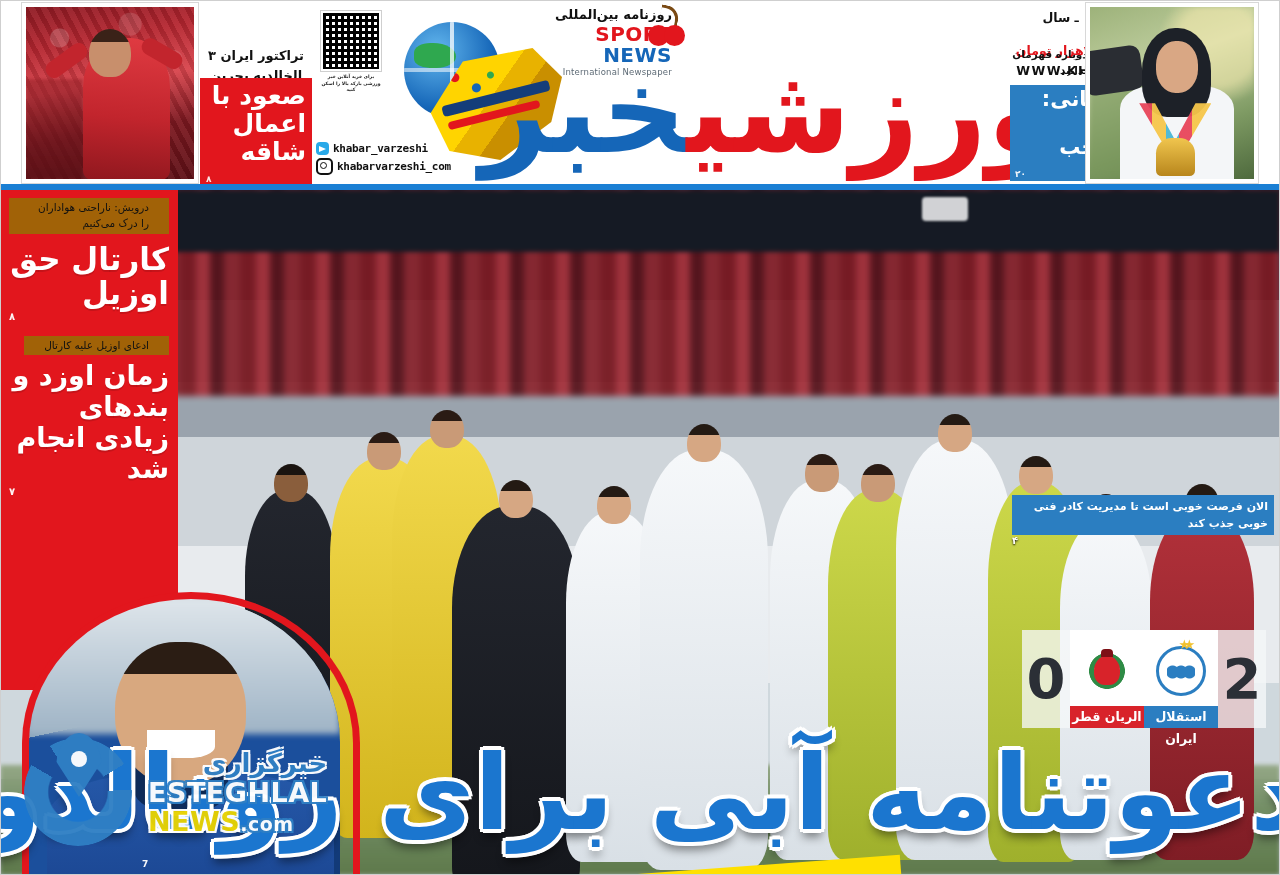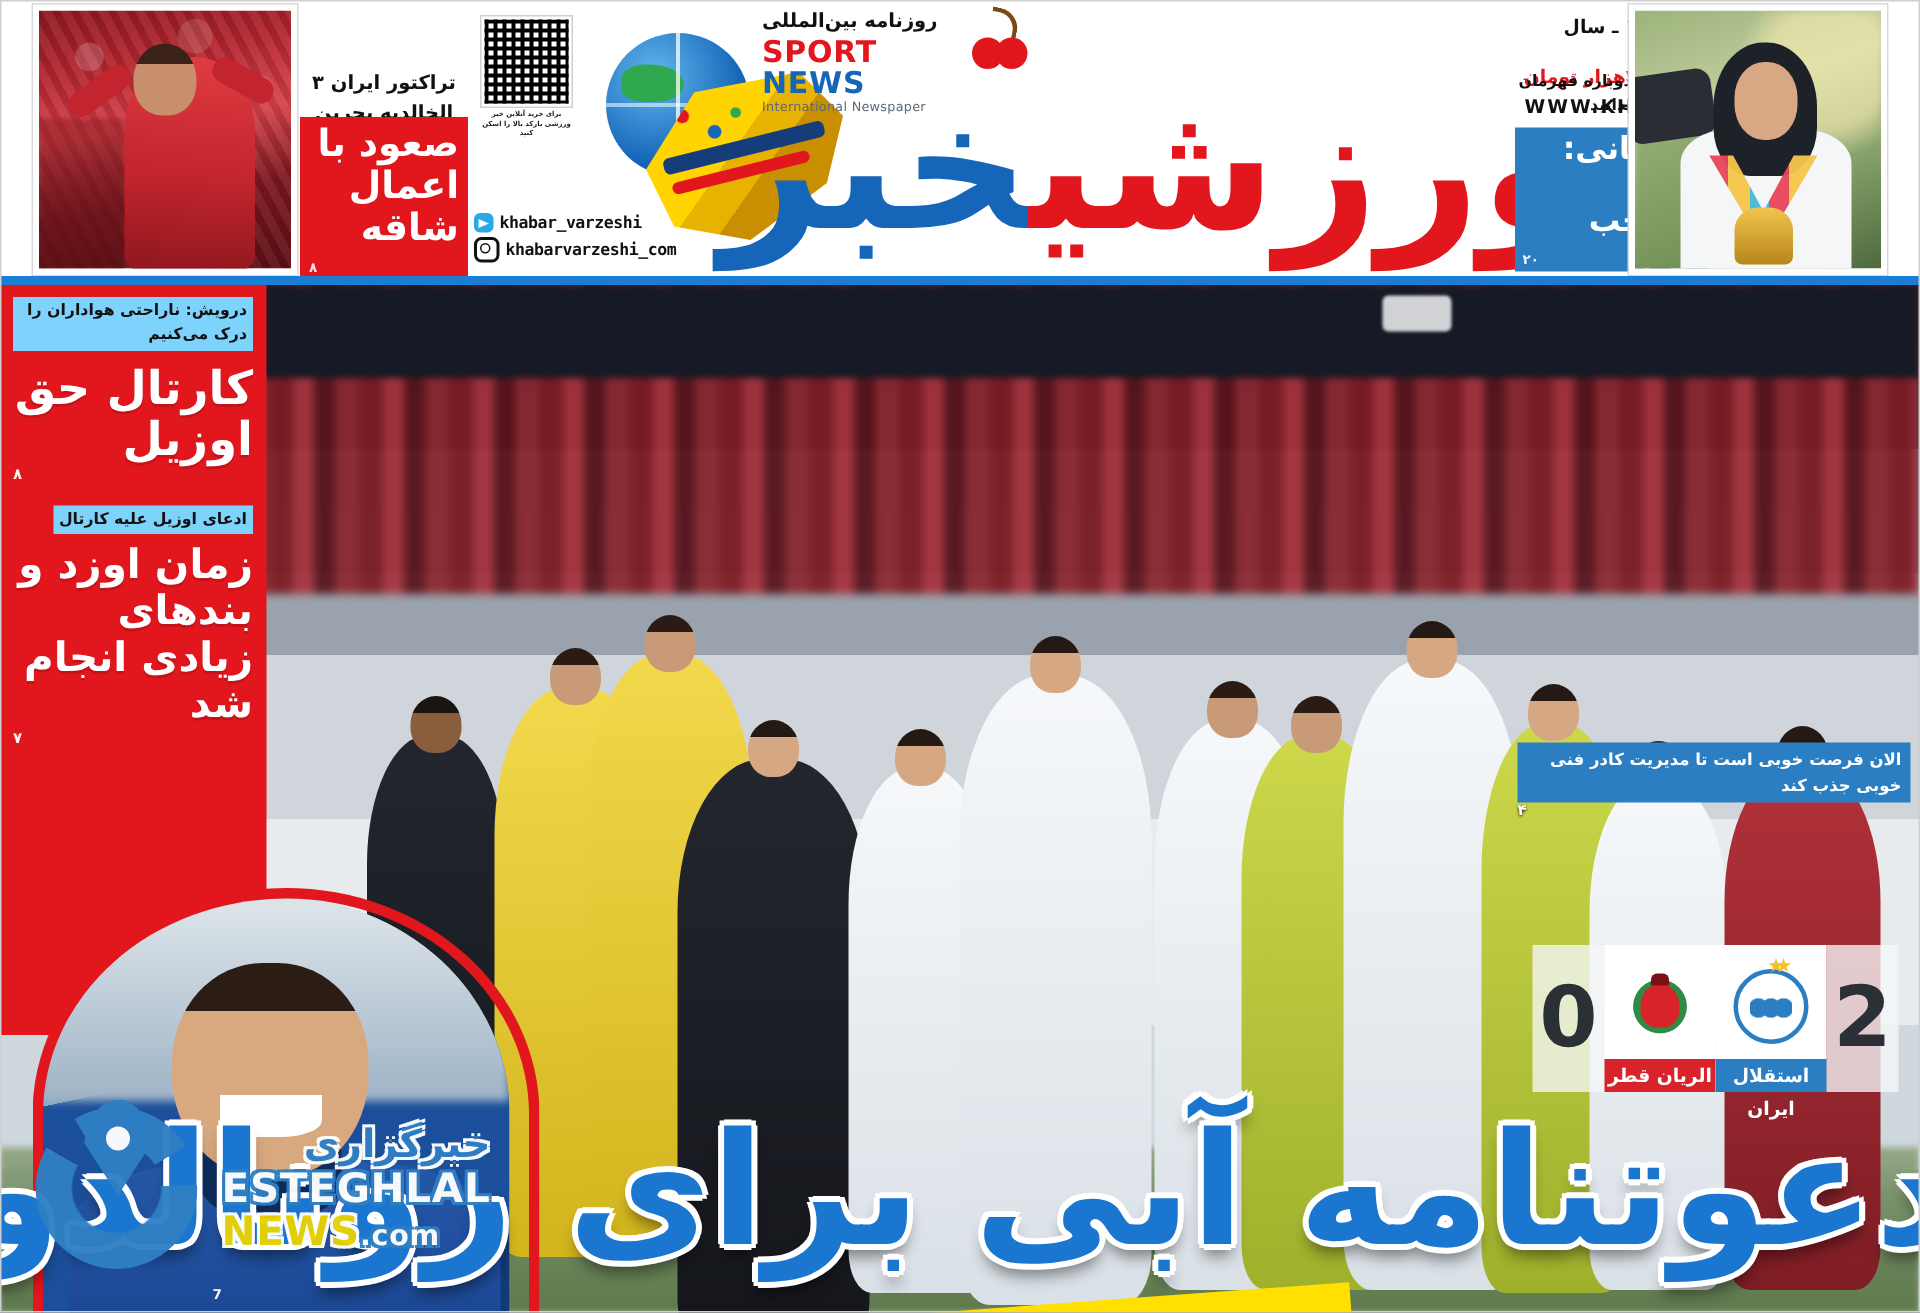--- a/index.html
+++ b/index.html
@@ -77,21 +77,21 @@
      background:linear-gradient(125deg,#ffd400 0 46%,#e8b200 46% 60%,#c98f00 60% 100%);
      clip-path:polygon(2% 58%,26% 12%,78% 0%,100% 26%,92% 66%,54% 100%,16% 92%);}
   .swoosh .stripe{position:absolute;left:10%;top:40%;width:82%;height:10%;background:#143d7a;transform:rotate(-14deg);border-radius:4px;}
   .swoosh .stripe2{position:absolute;left:14%;top:56%;width:70%;height:7%;background:#e2161d;transform:rotate(-14deg);border-radius:4px;}
   .swoosh .dots{position:absolute;left:12%;top:18%;width:40%;height:28%;
      background:radial-gradient(circle at 20% 30%,#e2161d 0 4px,transparent 5px),
                 radial-gradient(circle at 60% 62%,#1566b8 0 4px,transparent 5px),
                 radial-gradient(circle at 86% 22%,#2fa84f 0 3px,transparent 4px);}
 
   
-  .sportnews{position:absolute;left:508px;top:8px;width:130px;text-align:left;}
+  .sportnews{position:absolute;left:542px;top:8px;width:130px;text-align:right;}
   .sn-fa{font-size:13px;font-weight:900;color:#111;line-height:1.1;}
   .sn-en{font-size:20px;font-weight:900;letter-spacing:.5px;line-height:1.05;margin-top:2px;}
   .sn-en .s{color:#e2161d;} .sn-en .n{color:#1566b8;}
   .sn-sub{font-size:8.5px;color:#5d6a75;letter-spacing:.2px;margin-top:1px;}
 
   
   .logotype{position:absolute;left:540px;top:48px;width:520px;height:126px;
      display:flex;align-items:center;justify-content:flex-start;direction:rtl;}
   .logotype .lt{font-size:118px;font-weight:900;line-height:.92;letter-spacing:-6px;
      font-family:"DejaVu Sans","Liberation Sans",sans-serif;white-space:nowrap;}
@@ -156,22 +156,22 @@
   .p-yellow{background:linear-gradient(180deg,#f2d94c,#d2b41c);}
   .p-dark{background:linear-gradient(180deg,#23262e,#14161b);}
   .p-red{background:linear-gradient(180deg,#b2313a,#7f1d25);}
   .skin-a .hd{background:linear-gradient(180deg,#2a1b14 0 30%,#c99a77 30% 100%);}
   .skin-b .hd{background:linear-gradient(180deg,#1a1410 0 30%,#8a5e3c 30% 100%);}
   .skin-c .hd{background:linear-gradient(180deg,#241a13 0 30%,#d6a783 30% 100%);}
 
   
   .leftcol{position:absolute;left:0;top:0;width:178px;height:500px;background:#e2161d;z-index:6;}
   .leftcol .wrap{padding:8px 9px 0 9px;text-align:right;direction:rtl;}
-  .lc-kick{background:#7dd3fc;color:#111;font-size:10.5px;font-weight:700;line-height:1.5;
-     padding:2px 4px;display:inline-block;}
+  .lc-kick{background:#a16207;color:#111;font-size:10.5px;font-weight:400;line-height:1.5;
+     padding:2px 20px;display:inline-block;}
   .lc-hl{color:#fff;font-size:31px;font-weight:900;line-height:1.1;letter-spacing:-1px;margin-top:8px;
      text-shadow:0 2px 0 rgba(0,0,0,.12);}
   .lc-pg{color:#fff;font-size:10px;font-weight:700;text-align:left;opacity:.95;margin-top:1px;}
   .lc-hl2{color:#fff;font-size:27px;font-weight:900;line-height:1.14;letter-spacing:-1px;margin-top:6px;
      text-shadow:0 2px 0 rgba(0,0,0,.12);}
 
   
   .ronaldo{position:absolute;left:28px;top:408px;width:312px;height:400px;z-index:7;overflow:hidden;
      border-radius:50% 50% 0 0/36% 36% 0 0;}
   .ronaldo .ph{position:absolute;inset:0;

